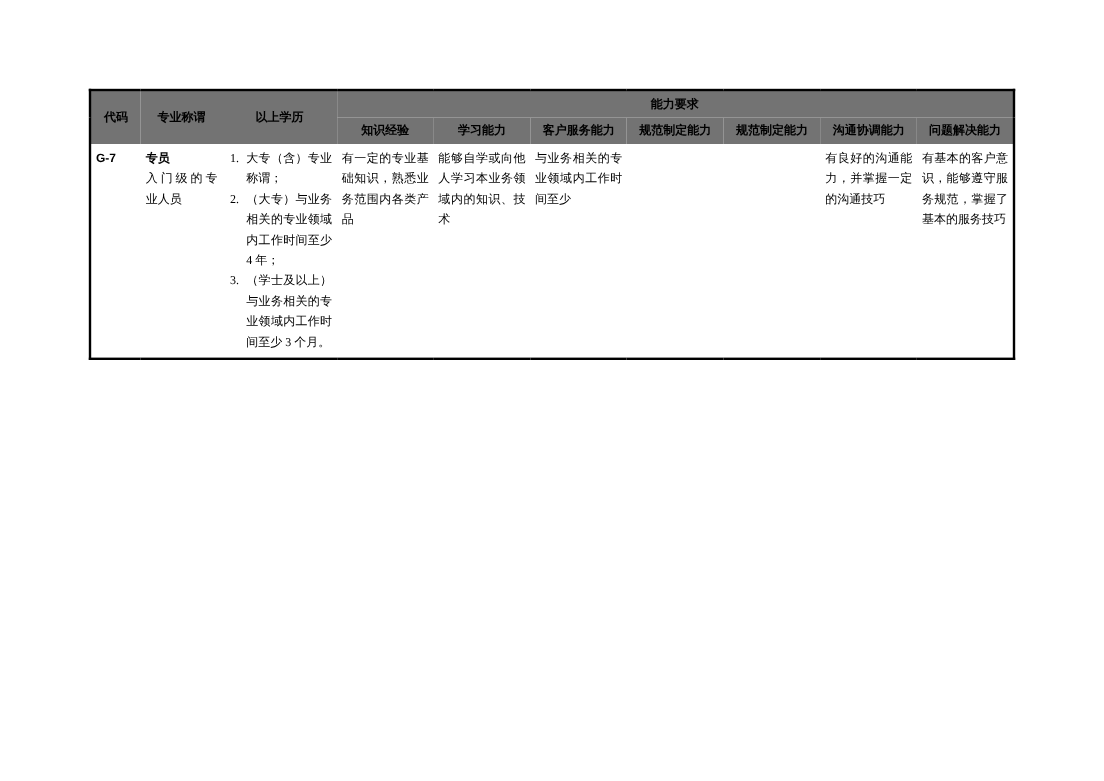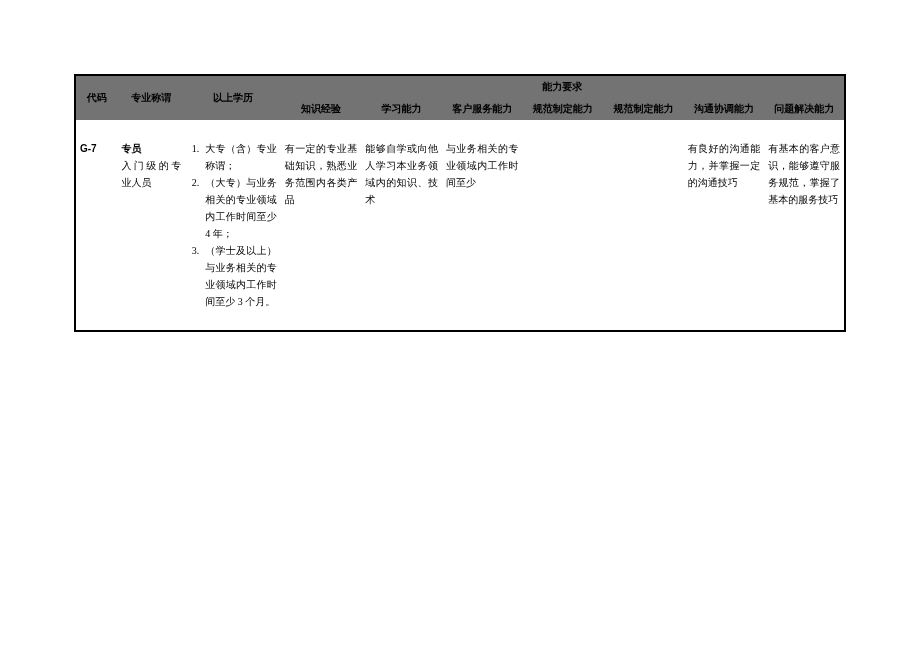--- a/index.html
+++ b/index.html
@@ -29,21 +29,21 @@
       padding: 4px 2px;
       text-align: center;
       border: none;
       vertical-align: middle;
     }
     th.group-header {
       border-bottom: none;
     }
     td {
       font-size: 10px;
-      padding: 20px 4px;
+      padding: 4px 4px;
       vertical-align: top;
       border: none;
       line-height: 1.7;
       text-align: justify;
       text-justify: inter-ideograph;
     }
     td.code {
       font-weight: bold;
       font-family: Arial, sans-serif;
     }

